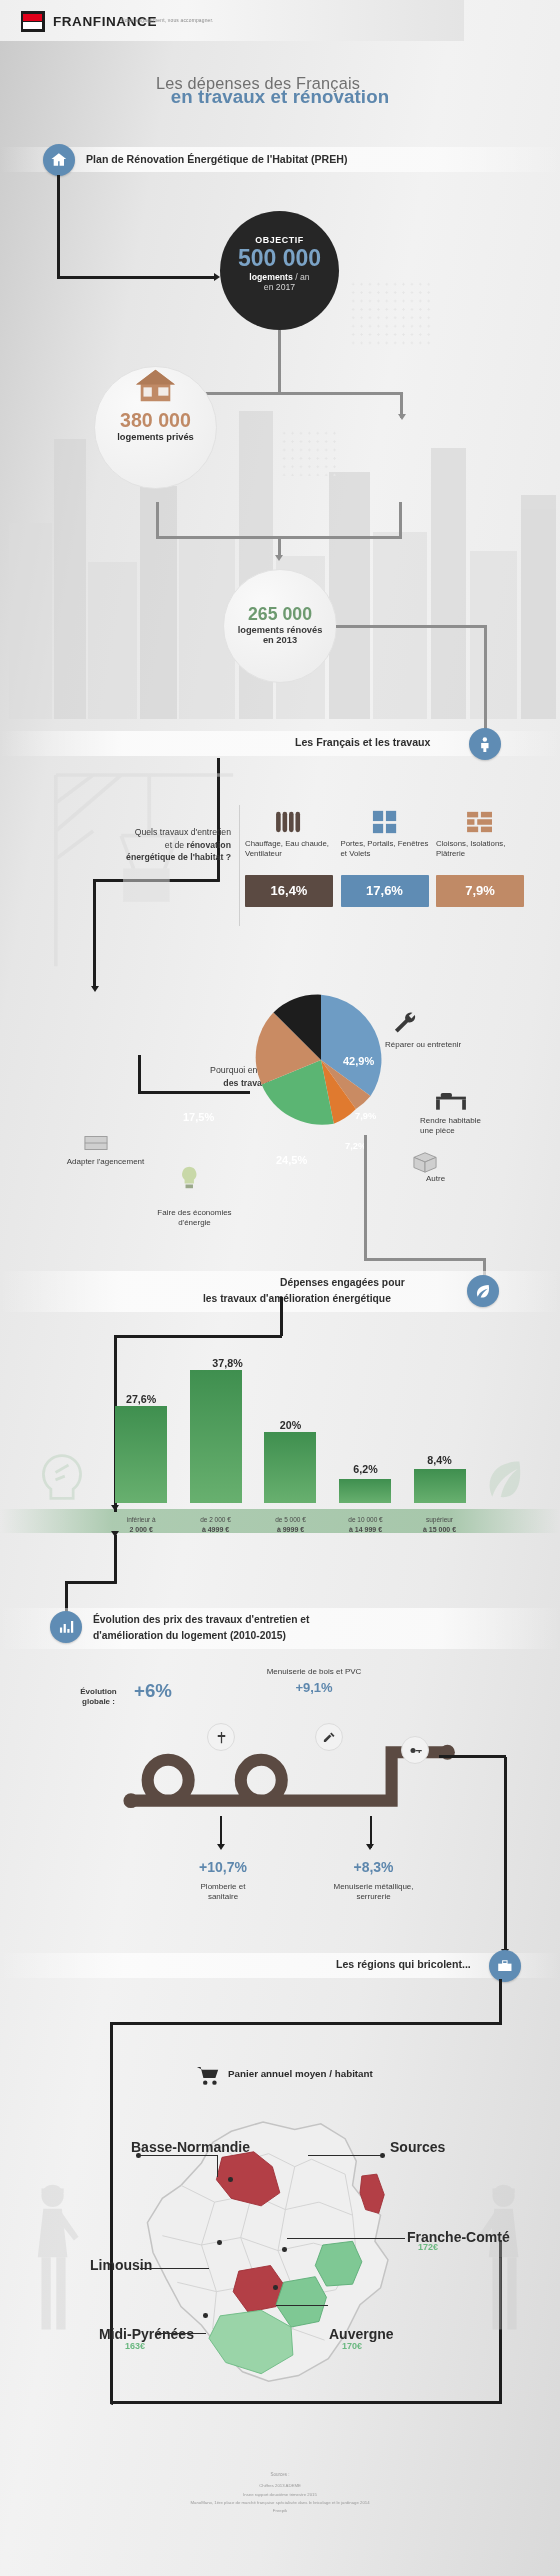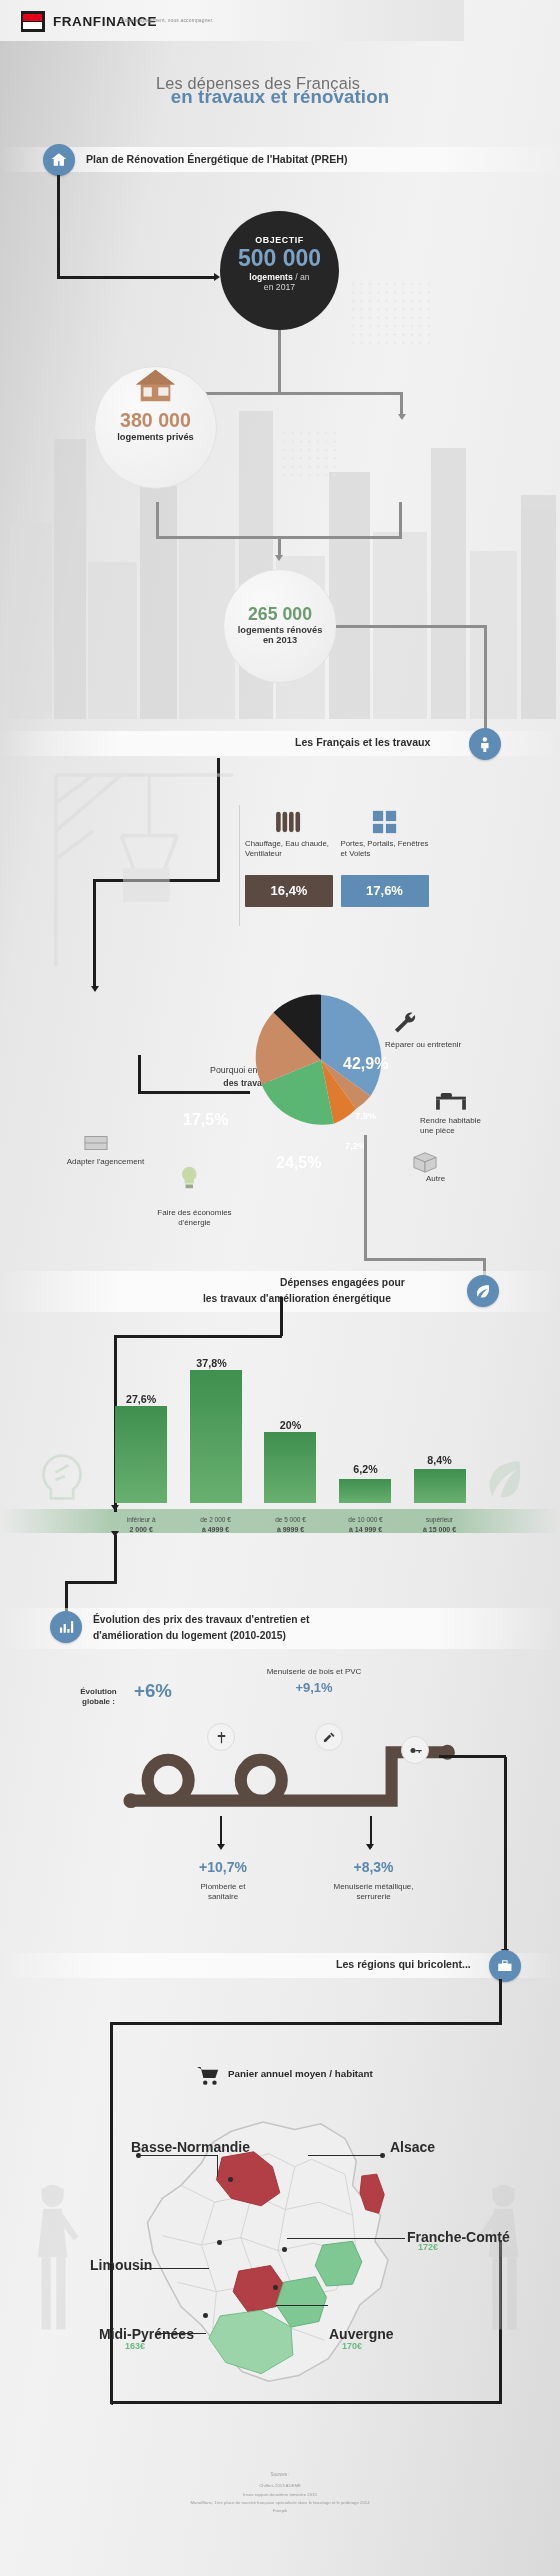--- a/index.html
+++ b/index.html
@@ -91,21 +91,21 @@
   .cards { position:absolute; left:245px; top:805px; width:280px; display:flex; gap:7.5px; }
   .card { width:88px; }
   .card .ic { height:34px; display:flex; align-items:center; justify-content:center; }
   .card .cl { font-size:7.8px; color:#3c3c3c; line-height:1.3; min-height:32px; }
   .card .pb { margin-top:3.7px; height:32px; display:flex; align-items:center; justify-content:center;
      color:#fff; font-size:13px; font-weight:bold; border-radius:0.9px; }
 
   
   .pie-wrap { position:absolute; left:250px; top:989px; width:142px; height:142px; }
   .pie-lbl { position:absolute; font-size:8px; color:#3a3a3a; line-height:1.3; }
-  .pie-val { position:absolute; font-size:16px; font-weight:bold; color:#fff; }
+  .pie-val { position:absolute; font-size:11px; font-weight:bold; color:#fff; }
   .pie-ico { position:absolute; width:32px; height:28px; }
 
   .qbox { position:absolute; left:140px; top:1064px; width:140px; text-align:right;
       font-size:8.8px; color:#3a3a3a; line-height:1.45; }
 
   
   .chart { position:absolute; left:103px; top:1344px; width:439px; height:196px; }
   .bar { position:absolute; bottom:37px; width:52px;
      background:linear-gradient(180deg,#3f8f4f,#68b06f); }
   .bar-val { position:absolute; font-size:10.7px; font-weight:bold; color:#2b2b2b; text-align:center; width:65px; }
@@ -242,20 +242,25 @@
     <svg width="215" height="224" viewBox="0 0 230 240">
       <g stroke="#dadada" stroke-width="4" fill="none">
         <path d="M20 235 L20 30 M20 30 L210 30 M20 30 L95 30"></path>
         <path d="M20 60 L60 30 M20 90 L90 30 M20 120 L60 90"></path>
         <path d="M120 30 L120 95 M150 95 L90 95 M90 95 L105 135 L135 135 L150 95"></path>
       </g>
       <rect x="92" y="130" width="50" height="36" fill="#dedede"></rect>
     </svg>
   </div>
 
+  <div class="bubble">
+    <div>Quels travaux d'entretien</div>
+    <div>et de <b>rénovation</b></div>
+    <div style="font-weight:bold">énergétique de l'habitat ?</div>
+  </div>
 
   <div style="position:absolute; left:239px; top:805px; width:0.9px; height:121px; background:#cfcfcf;"></div>
 
   <div class="cards">
 
     <div class="card">
       <div class="ic">
         <svg width="32" height="24" viewBox="0 0 34 26">
             <g fill="#5b4a42">
           <rect x="3" y="2" width="5" height="22" rx="2.5"></rect>
@@ -281,20 +286,38 @@
               <rect x="16" y="16" width="11" height="10"></rect>
             </g>
           </svg>
       </div>
       <div class="cl">
         <span style="white-space:pre-line">Portes, Portails, Fenêtres et Volets</span>
       </div>
       <div class="pb" style="background:#5f8cb4">17,6%</div>
     </div>
 
+    <div class="card">
+      <div class="ic">
+        <svg width="30" height="24" viewBox="0 0 32 26">
+            <g fill="#c08a66">
+          <rect x="2" y="2" width="12" height="6"></rect>
+              <rect x="17" y="2" width="12" height="6"></rect>
+          <rect x="2" y="10" width="8" height="6"></rect>
+              <rect x="13" y="10" width="16" height="6"></rect>
+          <rect x="2" y="18" width="12" height="6"></rect>
+              <rect x="17" y="18" width="12" height="6"></rect>
+            </g>
+          </svg>
+      </div>
+      <div class="cl">
+        <span style="white-space:pre-line">Cloisons, Isolations, Plâtrerie</span>
+      </div>
+      <div class="pb" style="background:#c08a66">7,9%</div>
+    </div>
   </div>
 
   <div class="qbox">
     <div>Pourquoi engager</div>
     <div style="font-weight:bold">des travaux ?</div>
   </div>
   <div class="ln" style="left:138px; top:1055px; width:2.8px; height:39px;"></div>
   <div class="ln" style="left:138px; top:1091px; width:112px; height:2.8px;"></div>
 
   <div class="pie-wrap">
@@ -402,21 +425,21 @@
   </div>
 
   <div class="chart">
 
     <div class="bar-val" style="left:5.6px;   top:49px;">27,6%</div>
     <div class="bar" style="left:12px;  height:97px;"></div>
     <div class="bar-cap" style="left:4.7px;">
       <span>inférieur à</span><br><b>2 000 €</b>
     </div>
 
-    <div class="bar-val" style="left:76px;  top:13px;">37,8%</div>
+    <div class="bar-val" style="left:92px;  top:13px;">37,8%</div>
     <div class="bar" style="left:87px;  height:133px;"></div>
     <div class="bar-cap" style="left:79px;">
       <span>de 2 000 €</span><br><b>à 4999 €</b>
     </div>
 
     <div class="bar-val" style="left:155px; top:75px;">20%</div>
     <div class="bar" style="left:161px; height:71px;"></div>
     <div class="bar-cap" style="left:154px;">
       <span>de 5 000 €</span><br><b>à 9999 €</b>
     </div>
@@ -582,21 +605,21 @@
       <path d="M116 226 L160 220 L192 238 L194 268 L160 288 L122 276 L104 250 Z" fill="#9ad4a8" stroke="#6fbb85" stroke-width="1"></path>
     </svg>
   </div>
 
   <div class="mlbl" style="left:131px; top:2139px;">Basse-Normandie</div>
   <div class="mdot" style="left:136px; top:2153px;"></div>
   <div class="mleader" style="left:141px; top:2155px; width:77px;"></div>
   <div class="mdot" style="left:228px; top:2177px;"></div>
   <div class="mleader" style="left:217px; top:2155px; width:0.9px; height:22.4px; background:#2b2b2b;"></div>
 
-  <div class="mlbl" style="left:390px; top:2139px;">Alsace</div>
+  <div class="mlbl" style="left:390px; top:2139px;">Sources</div>
   <div class="mdot" style="left:380px; top:2153px;"></div>
   <div class="mleader" style="left:308px; top:2155px; width:73px;"></div>
 
   <div class="mlbl" style="left:90px; top:2257px;">Limousin</div>
   <div class="mdot" style="left:217px; top:2240px;"></div>
   <div class="mleader" style="left:140px; top:2268px; width:69px;"></div>
 
   <div class="mlbl" style="left:407px; top:2229px;">Franche-Comté</div>
   <div class="mval" style="left:418px; top:2242px; color:#6ab880;">172€</div>
   <div class="mdot" style="left:282px; top:2247px;"></div>

